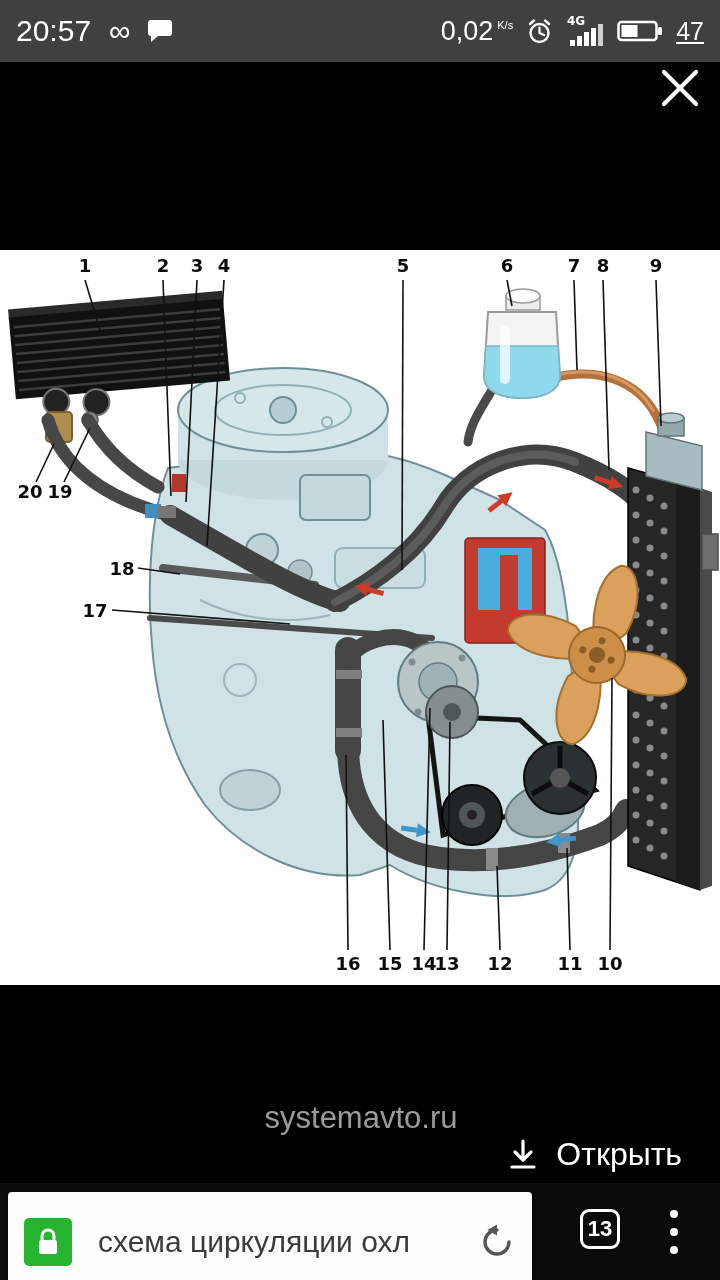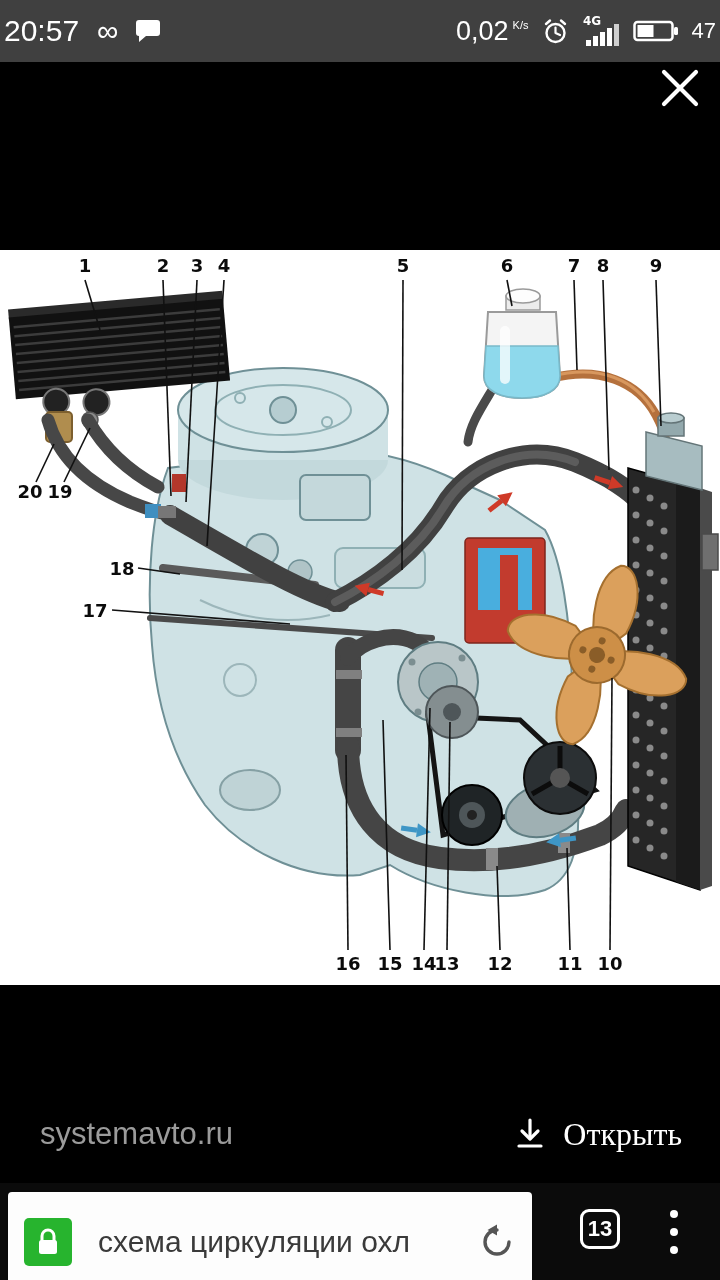--- a/index.html
+++ b/index.html
@@ -1,39 +1,39 @@
 <!DOCTYPE html>
 <html><head>
 <meta charset="utf-8">
 <style>
   html,body{margin:0;padding:0;background:#222;}
   .screen{position:relative;width:720px;height:1280px;background:#000;overflow:hidden;
           font-family:"Liberation Sans",sans-serif;-webkit-font-smoothing:antialiased;}
 
   
   .status-bar{position:absolute;top:0;left:0;right:0;height:62px;background:#404040;
-              display:flex;align-items:center;padding:0 4px;color:#fff;box-sizing:border-box;}
+              display:flex;align-items:center;padding:0 16px;color:#fff;box-sizing:border-box;}
   .sb-time{font-size:30px;}
   .sb-infinity{font-size:30px;margin-left:18px;line-height:1;}
   .sb-bubble{margin-left:18px;display:flex;}
   .sb-right{margin-left:auto;display:flex;align-items:center;gap:13px;}
   .sb-speed{display:flex;align-items:center;font-size:27px;}
   .sb-speed .unit{font-size:11px;margin-left:4px;position:relative;top:-6px;}
-  .sb-batt-num{font-size:22px;}
+  .sb-batt-num{font-size:25px;text-decoration:underline;}
 
   
   .close-btn{position:absolute;top:64px;right:16px;width:48px;height:48px;cursor:pointer;}
   .image-panel{position:absolute;top:250px;left:0;width:720px;height:735px;background:#fff;}
   #diagram text{font:bold 18px "DejaVu Sans",sans-serif;fill:#0b0b0b;text-anchor:middle;}
 
   
   .page-info{position:absolute;left:0;right:0;top:1100px;height:68px;display:flex;
-             align-items:center;padding:0 38px 0 40px;box-sizing:border-box;}
+             align-items:center;padding:0 38px 0 40px;box-sizing:border-box;flex-direction:column;}
   .site-name{color:#9b9b9b;font-size:31px;}
-  .open-group{margin-left:auto;display:flex;align-items:center;gap:18px;cursor:pointer;font-family:Liberation Serif, serif;}
+  .open-group{margin-left:auto;display:flex;align-items:center;gap:18px;cursor:pointer;}
   .open-label{color:#fff;font-size:32px;}
 
   
   .browser-bar{position:absolute;left:0;right:0;bottom:0;height:97px;background:#0b0b0b;}
   .omnibox{position:absolute;left:8px;top:9px;width:524px;height:100px;background:#fdfdfd;
            border-radius:4px;display:flex;align-items:center;padding:0 16px;box-sizing:border-box;
            box-shadow:0 1px 3px rgba(0,0,0,.5);}
   .lock-badge{width:48px;height:48px;border-radius:5px;background:#27b42e;display:flex;
               align-items:center;justify-content:center;flex:0 0 auto;}
   .query{font-size:30px;color:#3a3a3a;margin-left:26px;flex:1;white-space:nowrap;overflow:hidden;}

